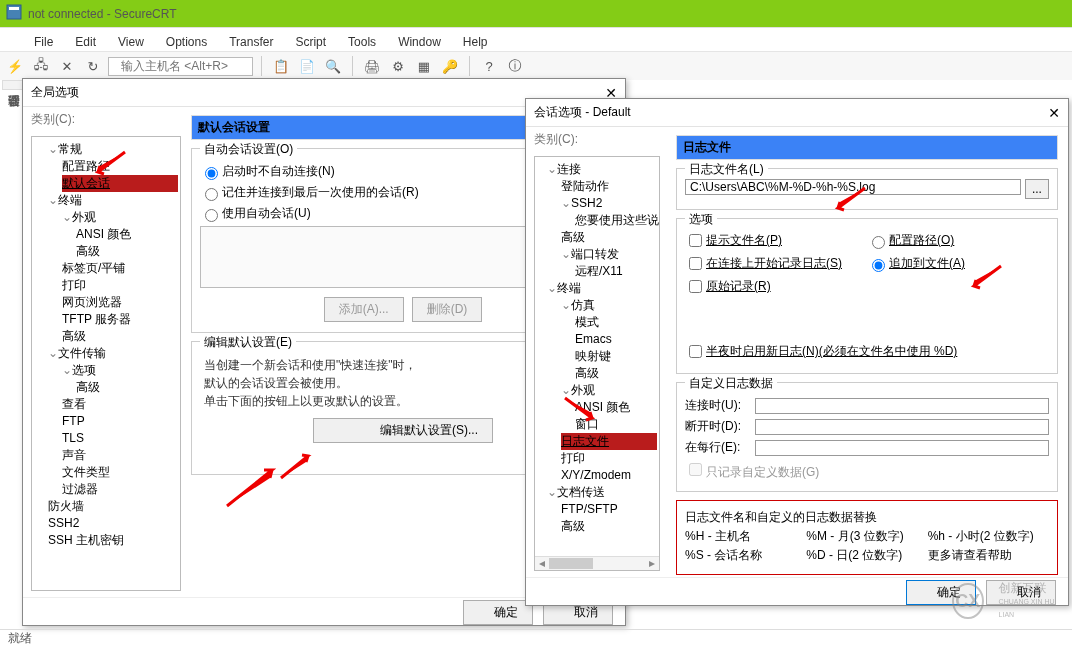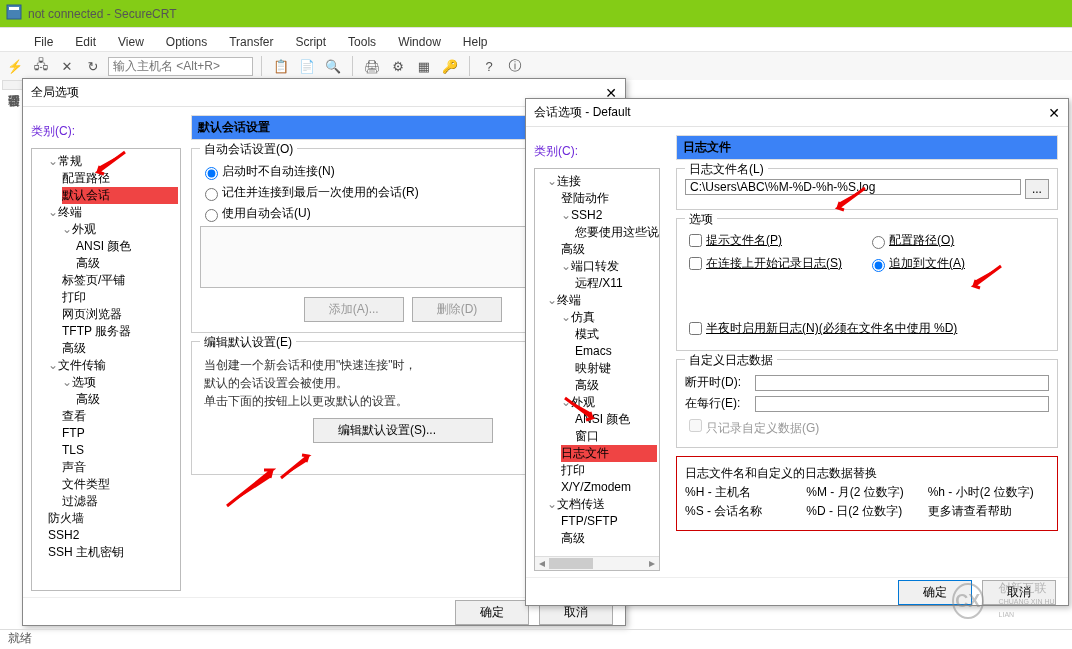--- a/index.html
+++ b/index.html
@@ -6,49 +6,49 @@
     body { margin: 0; background: #fff; width: 1072px; height: 649px; position: relative; overflow: hidden; }
     
     .titlebar { height: 28px; display: flex; align-items: center; padding: 0 6px; background: #84cc16; border-bottom: 1px solid #e0e0e0; }
     .titlebar .apptitle { margin-left: 6px; color: #555; }
     
     .menubar { height: 24px; display: flex; align-items: flex-end; padding: 0 24px; border-bottom: 1px solid #e5e5e5; gap: 2px; }
     .menubar > div { padding: 2px 10px; color: #333; cursor: default; }
     
     .toolbar { height: 28px; display: flex; align-items: center; padding: 0 4px; gap: 4px; background: #f7f7f7; }
     .tbbtn { width: 22px; height: 22px; display: flex; align-items: center; justify-content: center; color: #555; font-size: 13px; }
-    .toolbar-input { border: 1px solid #bbb; height: 19px; padding: 0 4px; width: 145px; color: #737373; }
+    .toolbar-input { border: 1px solid #bbb; height: 19px; padding: 0 12px; width: 145px; color: #737373; }
     .tsep { width: 1px; height: 20px; background: #ccc; margin: 0 4px; }
     
     .lefttabs { position: absolute; left: 2px; top: 80px; writing-mode: vertical-rl; text-orientation: mixed; font-size: 12px; color: #555; background: #f3f3f3; padding: 4px 2px; border: 1px solid #ddd; }
     
     .dlg { position: absolute; background: #fff; border: 1px solid #888; box-shadow: 2px 2px 6px rgba(0,0,0,.25); }
     .dlg-title { height: 28px; display: flex; align-items: center; justify-content: space-between; padding: 0 8px; background: #fff; border-bottom: 1px solid #e3e3e3; }
     .dlg-close { font-size: 14px; font-family: Arial; cursor: pointer; }
     .dlg-body { display: flex; height: calc(100% - 56px); }
     .dlg-foot { height: 30px; display: flex; align-items: center; justify-content: flex-end; gap: 10px; padding: 0 12px; border-top: 1px solid #eee; }
     
     .treepane { width: 150px; border: 1px solid #bbb; margin: 6px 0 6px 8px; overflow: auto; padding: 4px 2px; background: #fff; position: relative; }
-    .tree-label { margin: 16px 0 2px 8px; color: #6d28d9; }
+    .tree-label { margin: 4px 0 2px 8px; color: #737373; }
     .tree { line-height: 17px; color: #000; }
     .tree ul { list-style: none; margin: 0; padding-left: 14px; }
     .tree li { white-space: nowrap; cursor: default; }
     .exp { display: inline-block; width: 10px; text-align: center; color: #888; }
-    .sel { background: #ef4444; }
+    .sel { background: #b91c1c; text-decoration: underline; }
     
     .contentpane { flex: 1; padding: 8px 10px; }
     .content-title { background: #3b82f6; border: 1px solid #ddd; padding: 3px 6px; font-weight: bold; margin-bottom: 8px; }
     
     .group { border: 1px solid #ccc; padding: 10px 8px; margin-bottom: 8px; position: relative; }
     .group > .legend { position: absolute; top: -8px; left: 8px; background: #fff; padding: 0 4px; }
     
     .radio-row { display: flex; align-items: center; margin: 4px 0; }
     .radio, .checkbox { margin-right: 4px; }
     
-    .btn { background: #f0f0f0; border: 1px solid #adadad; padding: 3px 24px; min-width: 70px; text-align: left; cursor: default; }
+    .btn { background: #f0f0f0; border: 1px solid #adadad; padding: 3px 14px; min-width: 70px; text-align: right; cursor: default; }
     .btn.wide { min-width: 180px; }
     .btn.disabled { color: #999; }
     
     textarea.notearea { width: 100%; height: 62px; border: 1px solid #bbb; resize: none; }
     
     .helptext { color: #333; margin: 4px 0 8px 4px; line-height: 18px; }
     
     .text-input { border: 1px solid #999; height: 16px; padding: 0 4px; width: 100%; }
     .browse-btn { width: 26px; height: 20px; border: 1px solid #999; background: #f0f0f0; display: inline-flex; align-items:center; justify-content:center; }
     
@@ -301,45 +301,53 @@
               <span>配置路径(O)</span>
             </label>
           <label>
               <input type="checkbox" class="checkbox" style="">
               <span>在连接上开始记录日志(S)</span>
             </label>
           <label>
               <input type="radio" class="radio" checked="" style="">
               <span>追加到文件(A)</span>
             </label>
+          <label>
+              <input type="checkbox" class="checkbox" style="">
+              <span>原始记录(R)</span>
+            </label>
           <label style="width:100%;margin-top:44px;">
               <input type="checkbox" class="checkbox" style="">
               <span>半夜时启用新日志(N)(必须在文件名中使用 %D)</span>
             </label>
         </div>
       </div>
 
       <div class="group">
         <span class="legend">自定义日志数据</span>
+        <div class="cd-row">
+            <span class="lbl">连接时(U):</span>
+            <input type="text" class="text-input" style="">
+          </div>
         <div class="cd-row">
             <span class="lbl">断开时(D):</span>
             <input type="text" class="text-input" style="">
           </div>
         <div class="cd-row">
             <span class="lbl">在每行(E):</span>
             <input type="text" class="text-input" style="">
           </div>
         <label style="color:#999;"><input type="checkbox" class="checkbox" disabled="" style=""><span>只记录自定义数据(G)</span></label>
       </div>
 
       <div class="subgroup">
         <div>日志文件名和自定义的日志数据替换</div>
         <div class="subst-row">
           <div>%H - 主机名</div>
-          <div>%M - 月(2 位数字)</div>
+          <div>%M - 月(3 位数字)</div>
           <div>%h - 小时(2 位数字)</div>
         </div>
         <div class="subst-row">
           <div>%S - 会话名称</div>
           <div>%D - 日(2 位数字)</div>
           <div>更多请查看帮助</div>
         </div>
       </div>
     </div>
   </div>

